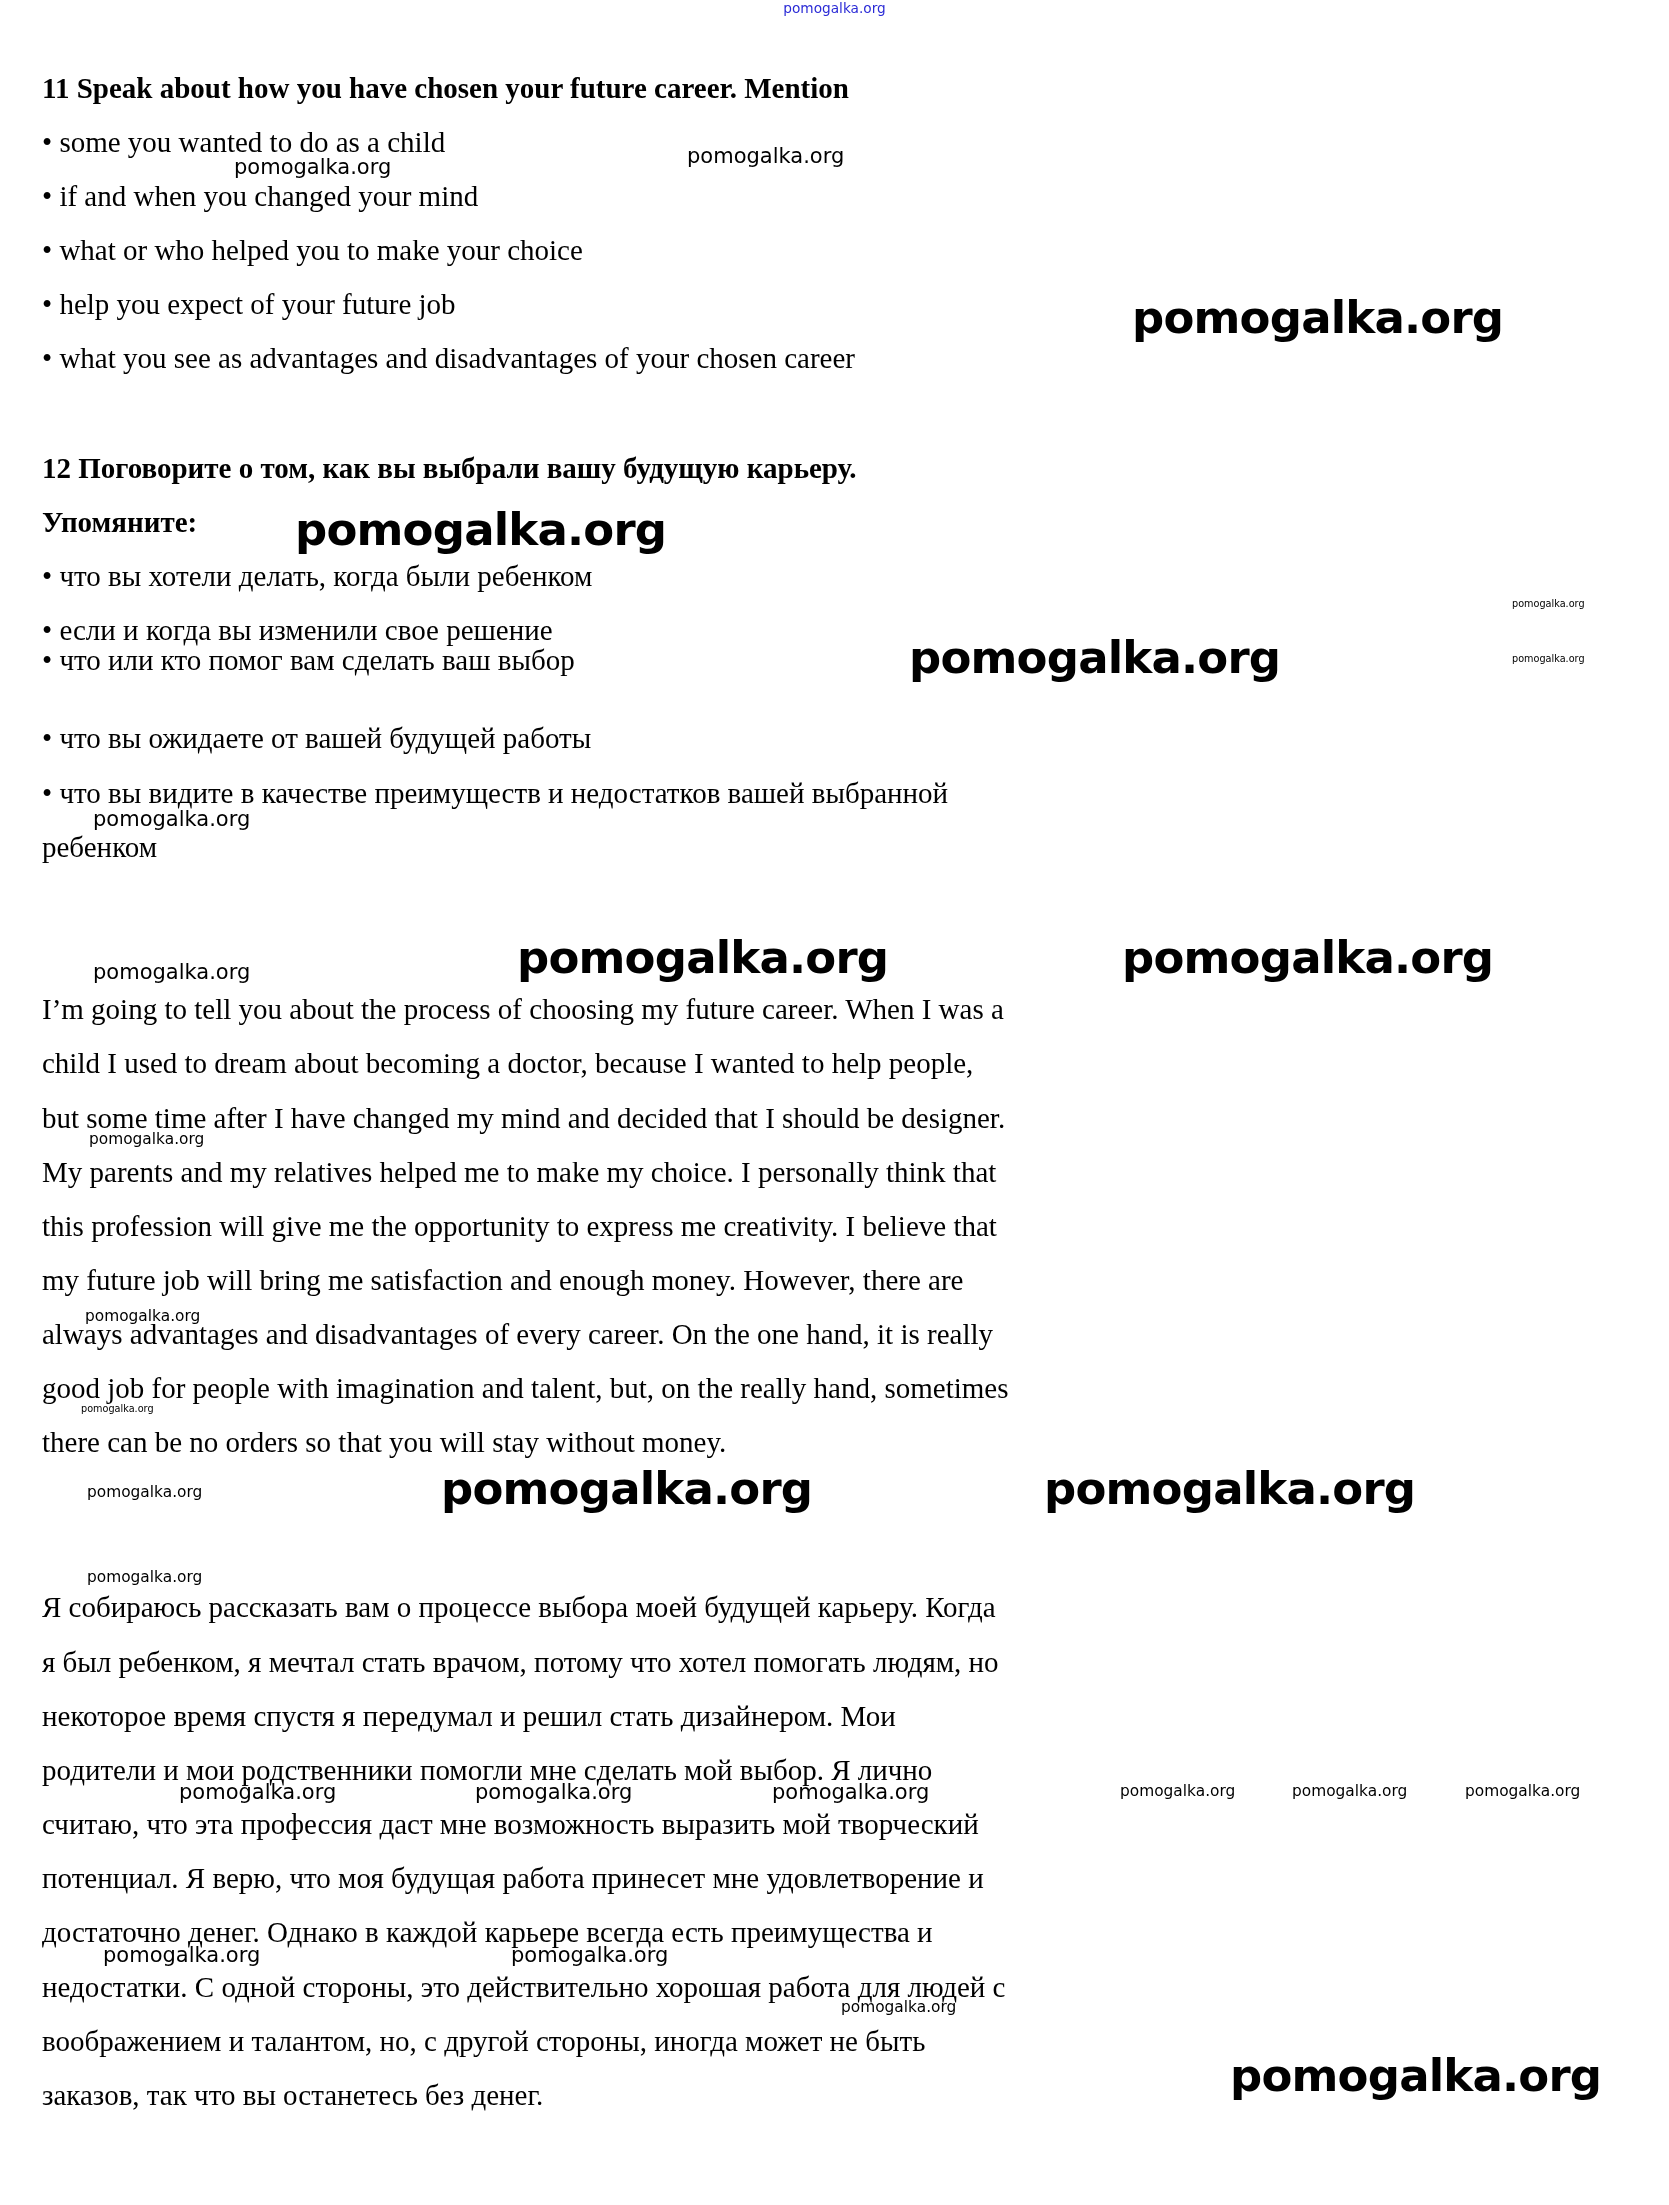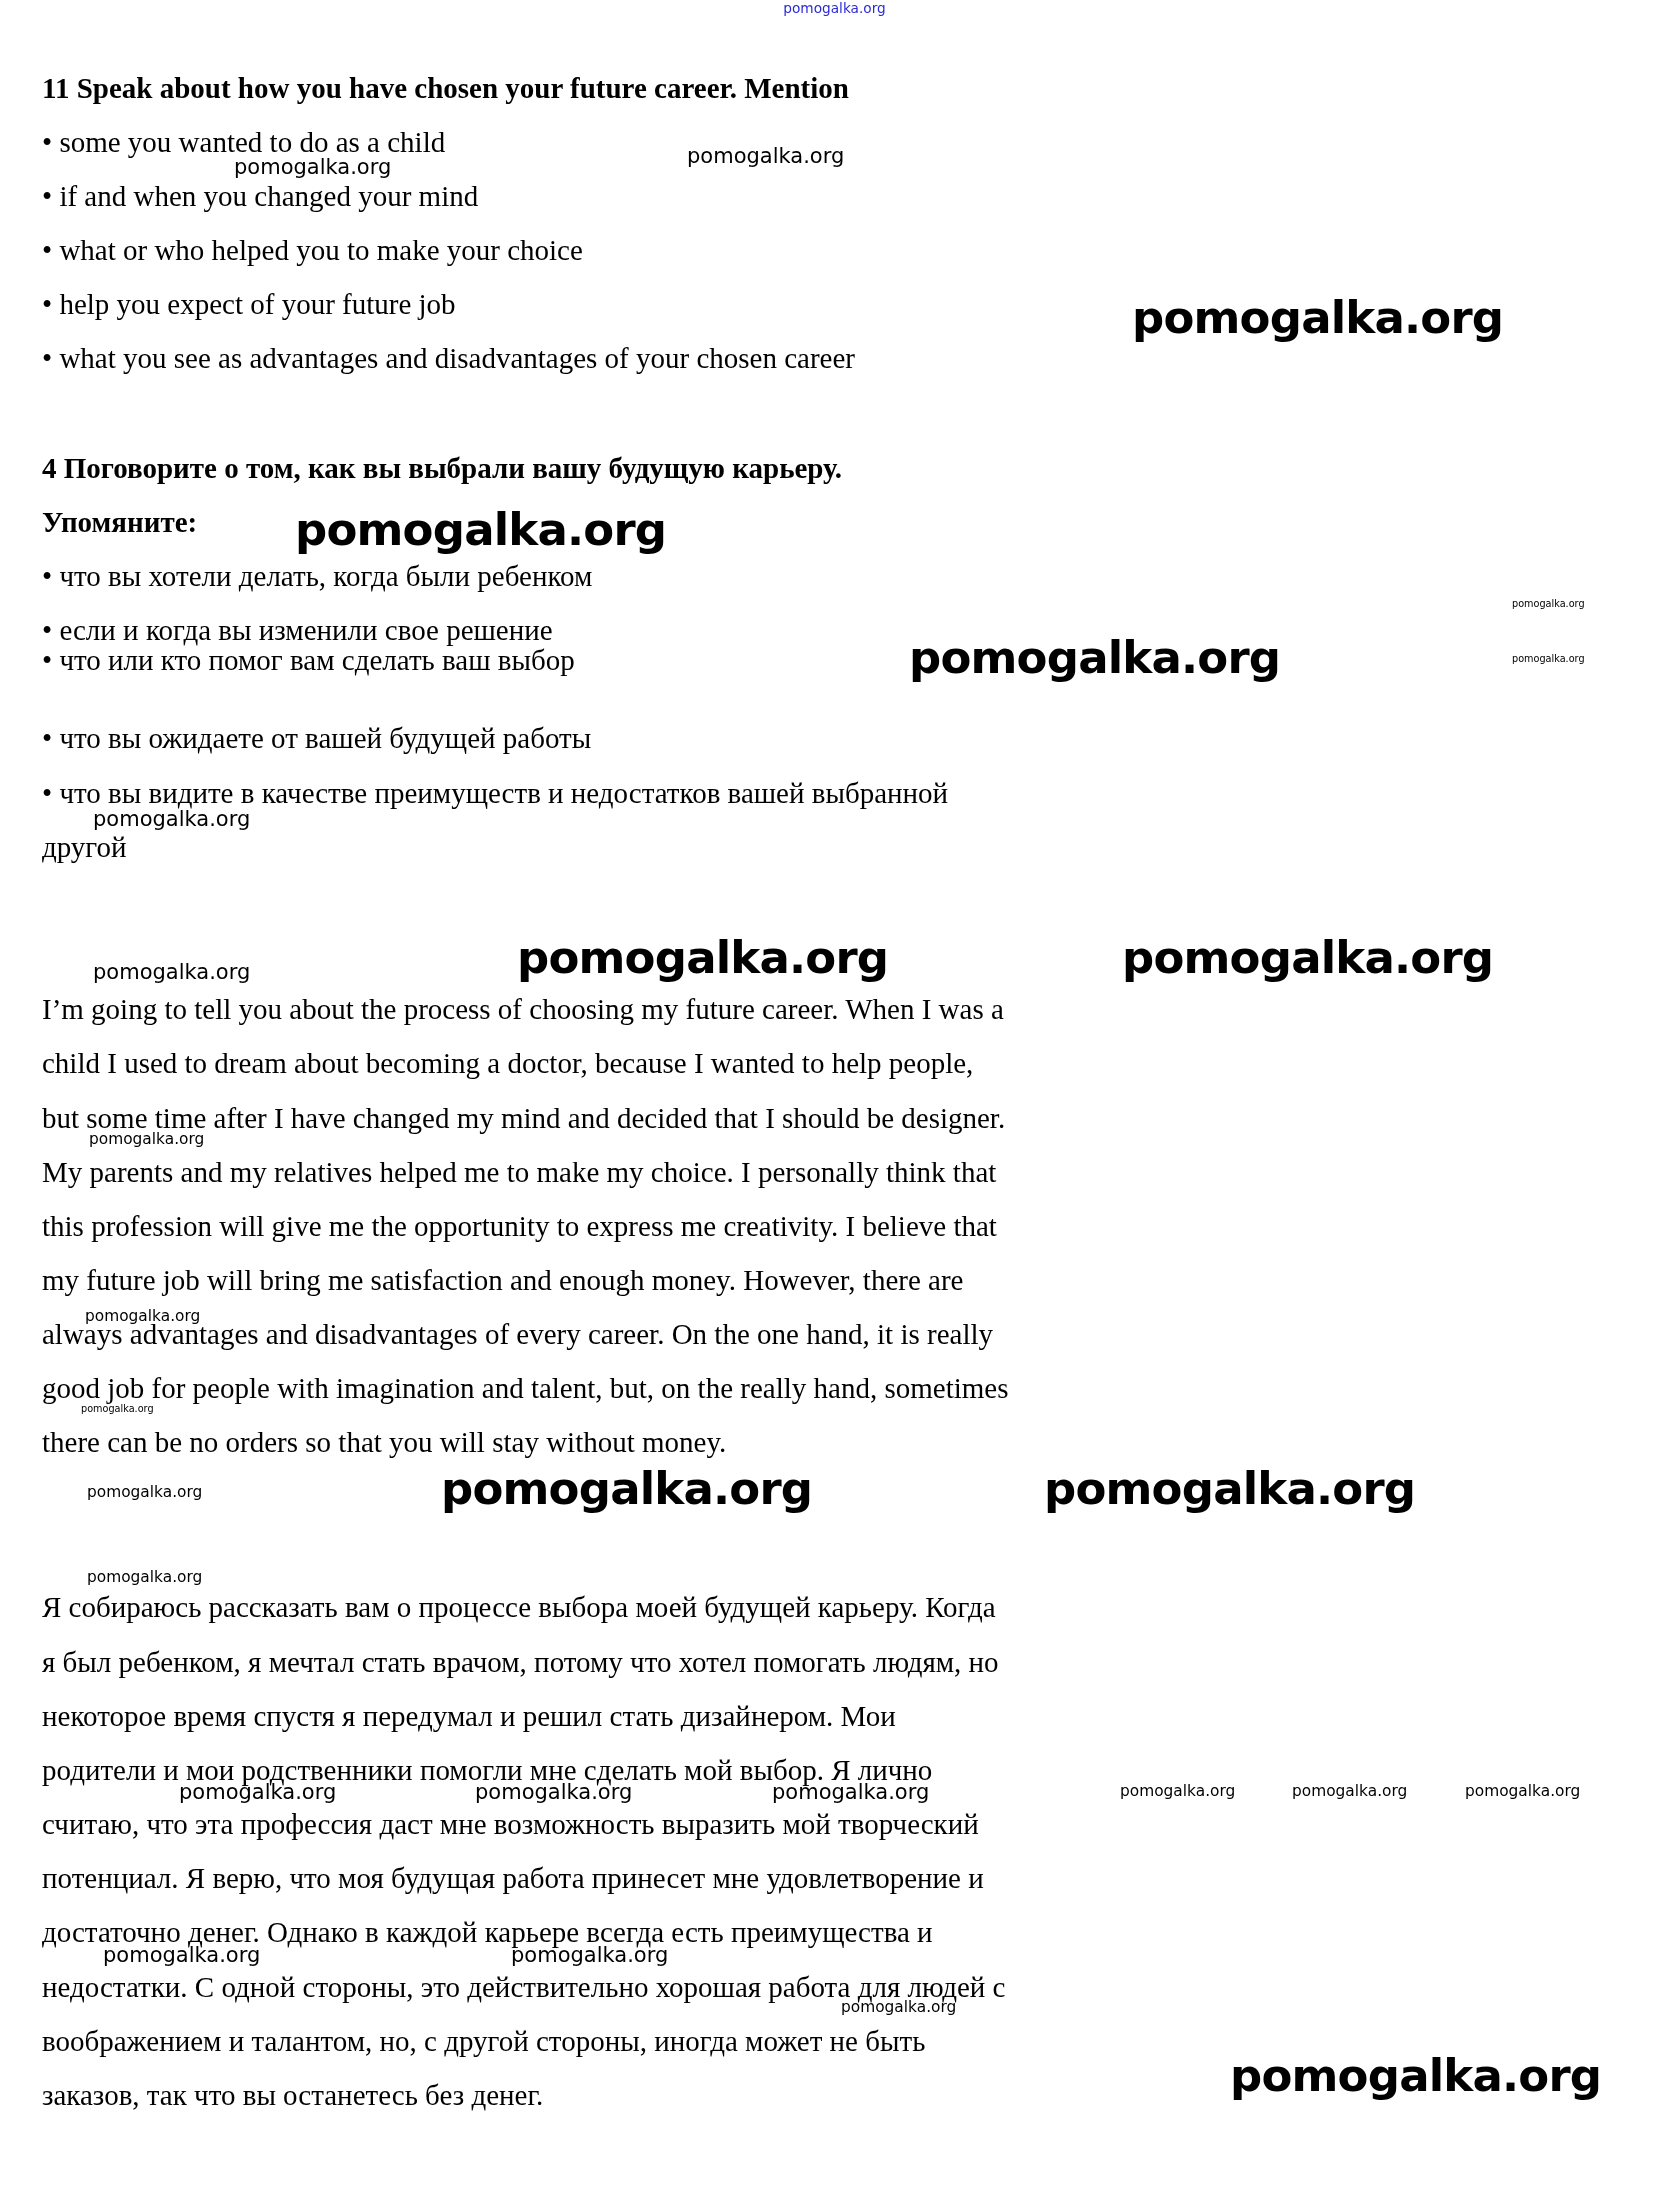--- a/index.html
+++ b/index.html
@@ -19,28 +19,28 @@
 
 <div class="wm wm-top">pomogalka.org</div>
 
 <div class="line bold" style="top:61px;">11 Speak about how you have chosen your future career. Mention</div>
 <div class="line" style="top:115px;">• some you wanted to do as a child</div>
 <div class="line" style="top:169px;">• if and when you changed your mind</div>
 <div class="line" style="top:223px;">• what or who helped you to make your choice</div>
 <div class="line" style="top:277px;">• help you expect of your future job</div>
 <div class="line" style="top:331px;">• what you see as advantages and disadvantages of your chosen career</div>
 
-<div class="line bold" style="top:441px;">4 Поговорите о том, как вы выбрали вашу будущую карьеру.</div>
+<div class="line bold" style="top:441px;">12 Поговорите о том, как вы выбрали вашу будущую карьеру.</div>
 <div class="line bold" style="top:495px;">Упомяните:</div>
 <div class="line" style="top:549px;">• что вы хотели делать, когда были ребенком</div>
 <div class="line" style="top:603px;">• если и когда вы изменили свое решение</div>
 <div class="line" style="top:633px;">• что или кто помог вам сделать ваш выбор</div>
 <div class="line" style="top:711px;">• что вы ожидаете от вашей будущей работы</div>
 <div class="line" style="top:766px;">• что вы видите в качестве преимуществ и недостатков вашей выбранной</div>
-<div class="line" style="top:820px;">другой</div>
+<div class="line" style="top:820px;">ребенком</div>
 
 <div class="line" style="top:982px;">I’m going to tell you about the process of choosing my future career. When I was a</div>
 <div class="line" style="top:1036px;">child I used to dream about becoming a doctor, because I wanted to help people,</div>
 <div class="line" style="top:1091px;">but some time after I have changed my mind and decided that I should be designer.</div>
 <div class="line" style="top:1145px;">My parents and my relatives helped me to make my choice. I personally think that</div>
 <div class="line" style="top:1199px;">this profession will give me the opportunity to express me creativity. I believe that</div>
 <div class="line" style="top:1253px;">my future job will bring me satisfaction and enough money. However, there are</div>
 <div class="line" style="top:1307px;">always advantages and disadvantages of every career. On the one hand, it is really</div>
 <div class="line" style="top:1361px;">good job for people with imagination and talent, but, on the really hand, sometimes</div>
 <div class="line" style="top:1415px;">there can be no orders so that you will stay without money.</div>

